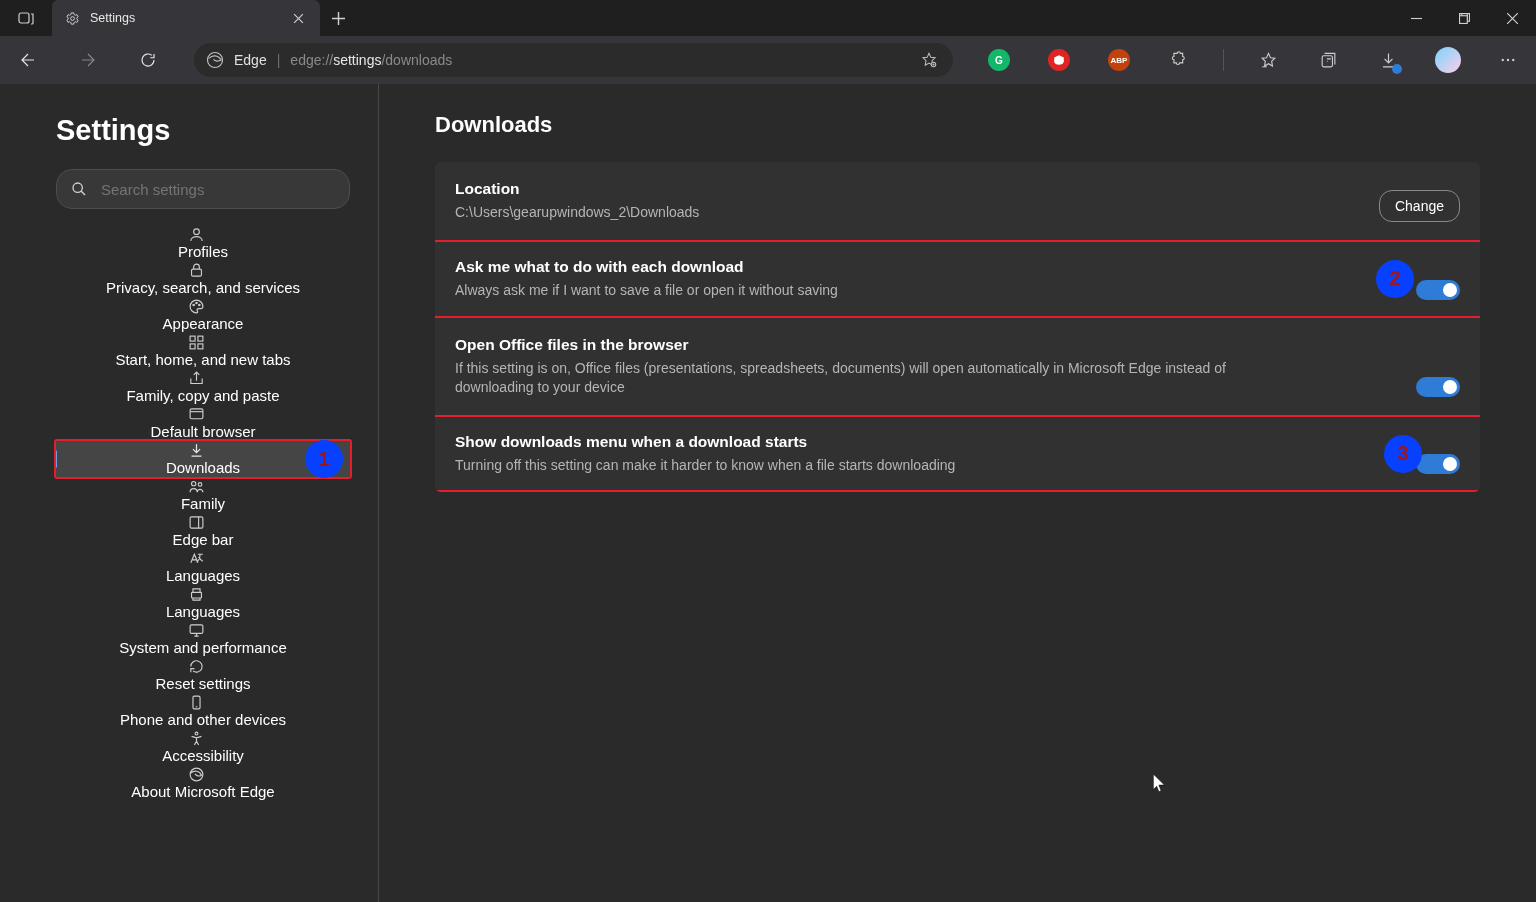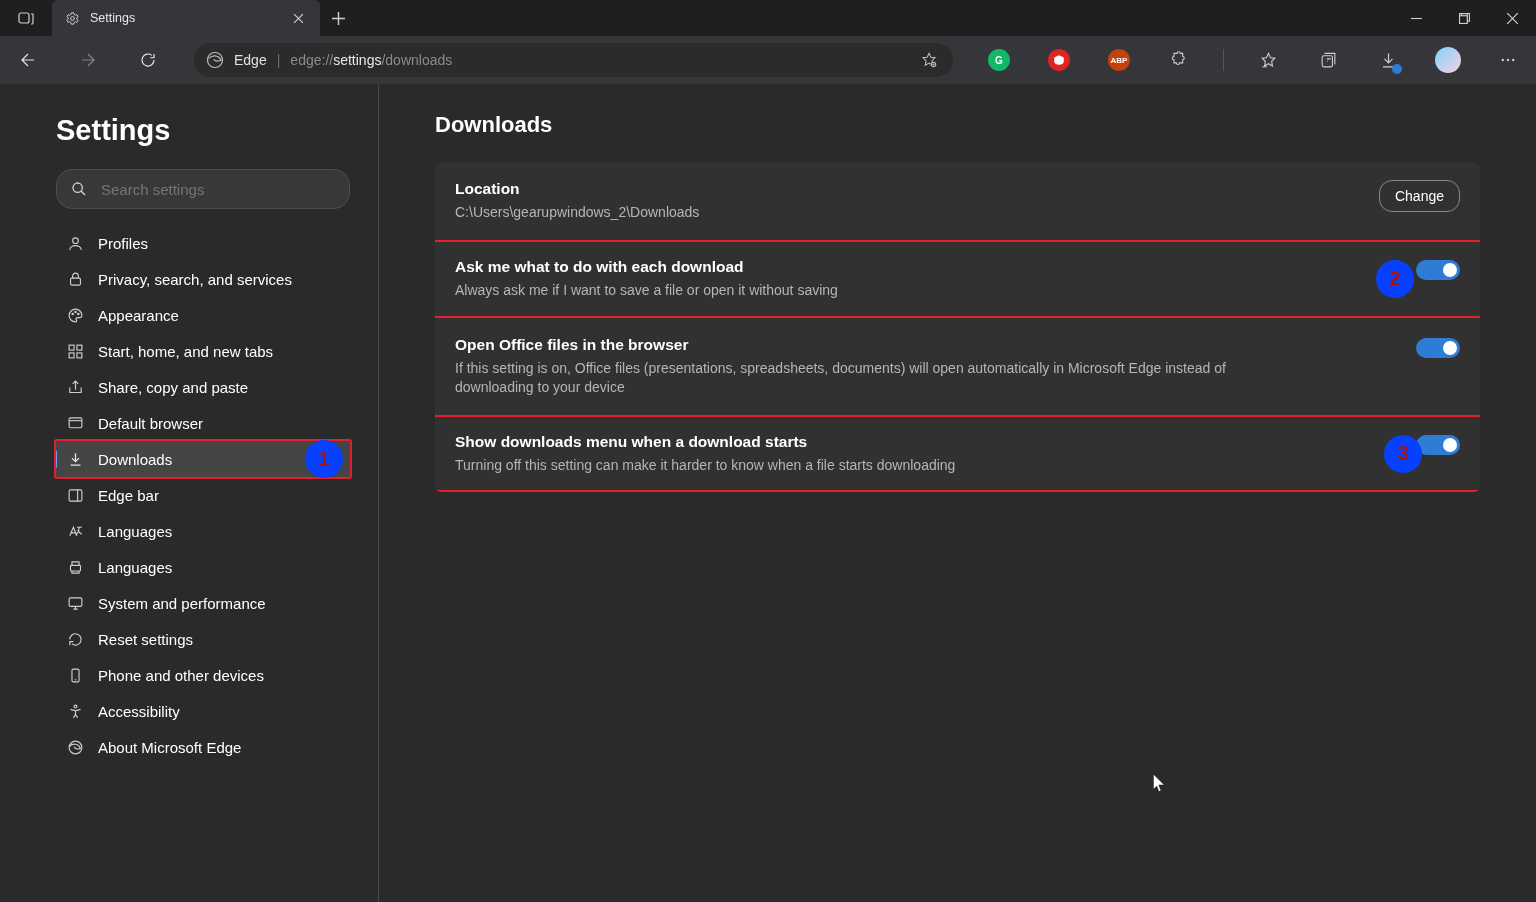--- a/index.html
+++ b/index.html
@@ -44,32 +44,32 @@
   .ext-btn{width:40px;height:40px;display:flex;align-items:center;justify-content:center;border-radius:4px;position:relative;}
   .ext-dot{width:22px;height:22px;border-radius:50%;display:flex;align-items:center;justify-content:center;font-size:10px;font-weight:bold;}
   .divider-v{width:1px;height:22px;background:#555;margin:0 4px;}
   
   .content{display:flex;height:818px;}
   .sidebar{width:379px;border-right:1px solid #474747;padding:30px 28px 20px 56px;overflow:hidden;}
   .sidebar h1{margin:0 0 22px 0;font-size:29px;font-weight:600;}
   .search-box{height:40px;background:#383838;border:1px solid #4d4d4d;border-radius:16px;display:flex;align-items:center;padding:0 14px;margin-bottom:16px;}
   .search-box input{flex:1;background:transparent;border:none;outline:none;color:var(--text);font-size:15px;}
   .nav-list{list-style:none;padding:0;margin:0;}
-  .nav-item{height:36px;display:flex;align-items:center;padding:0 12px;border-radius:4px;font-size:15px;cursor:pointer;position:relative;margin:0 -2px;}
+  .nav-item{height:36px;display:flex;align-items:center;padding:0 12px;border-radius:4px;font-size:15px;cursor:pointer;position:relative;margin:0 -2px;flex-direction:column;}
   .nav-item .ni-icon{width:18px;height:18px;margin-right:14px;display:flex;align-items:center;justify-content:center;}
   .nav-item.active{background:#454545;}
   .nav-item.active::before{content:'';position:absolute;left:0;top:9px;bottom:9px;width:3px;background:#6aa1e8;border-radius:2px;}
   .nav-item-wrap{position:relative;}
   .red-box{position:absolute;border:2.5px solid var(--highlight);border-radius:3px;pointer-events:none;}
   .num-badge{position:absolute;width:38px;height:38px;border-radius:50%;background:var(--badge);display:flex;align-items:center;justify-content:center;font-size:20px;font-weight:800;color:var(--badge-text);}
   
   .main{flex:1;padding:28px 56px;overflow:auto;position:relative;}
   .main h2{margin:0 0 24px 0;font-size:22px;font-weight:600;}
   .settings-panel{background:rgba(255,255,255,.035);border-radius:6px;overflow:hidden;}
-  .setting-row{padding:18px 20px;display:flex;align-items:flex-start;gap:24px;position:relative;}
+  .setting-row{padding:18px 20px;display:flex;align-items:flex-end;gap:24px;position:relative;}
   .setting-text{flex:1;}
   .setting-title{font-size:15.5px;font-weight:600;margin-bottom:5px;}
   .setting-desc{font-size:14px;color:var(--text-muted);line-height:1.35;}
   .change-btn{padding:7px 15px;border:1px solid #888;border-radius:13px;font-size:14px;color:var(--text);background:transparent;cursor:pointer;}
   .toggle{width:44px;height:20px;border-radius:10px;background:var(--toggle-on);position:relative;flex-shrink:0;margin-top:2px;cursor:pointer;}
   .toggle::after{content:'';position:absolute;right:3px;top:3px;width:14px;height:14px;border-radius:50%;background:#fff;}
   .cursor{position:absolute;left:774px;top:690px;pointer-events:none;}
   svg{display:block;}
 </style>
 </head>
@@ -265,21 +265,21 @@
             </svg>
           </span>
         <span>Start, home, and new tabs</span>
       </li>
       <li class="nav-item">
         <span class="ni-icon">
             <svg width="17" height="17" viewBox="0 0 24 24" fill="none" stroke="#cfcfcf" stroke-width="1.6">
               <path d="M4 12v7h16v-7M12 3v12M8 7l4-4 4 4"></path>
             </svg>
           </span>
-        <span>Share, copy and paste</span>
+        <span>Family, copy and paste</span>
       </li>
       <li class="nav-item">
         <span class="ni-icon">
             <svg width="17" height="17" viewBox="0 0 24 24" fill="none" stroke="#cfcfcf" stroke-width="1.6">
               <rect x="3" y="4" width="18" height="14" rx="2"></rect>
               <path d="M3 8h18"></path>
             </svg>
           </span>
         <span>Default browser</span>
       </li>
@@ -291,20 +291,30 @@
               </svg>
             </span>
           <span>Downloads</span>
         </div>
         <div class="red-box" style="left:-2px;top:-2px;right:-2px;bottom:-2px;"></div>
         <div class="num-badge" style="right:7px;top:-1px;">1</div>
       </li>
       <li class="nav-item">
         <span class="ni-icon">
             <svg width="17" height="17" viewBox="0 0 24 24" fill="none" stroke="#cfcfcf" stroke-width="1.6">
+              <circle cx="8" cy="8" r="3"></circle>
+              <circle cx="17" cy="9" r="2.5"></circle>
+              <path d="M3 20c0-3 2-5 5-5s5 2 5 5M13 20c0-2 2-4 4-4s4 2 4 4"></path>
+            </svg>
+          </span>
+        <span>Family</span>
+      </li>
+      <li class="nav-item">
+        <span class="ni-icon">
+            <svg width="17" height="17" viewBox="0 0 24 24" fill="none" stroke="#cfcfcf" stroke-width="1.6">
               <rect x="3" y="4" width="18" height="16" rx="2"></rect>
               <path d="M15 4v16"></path>
             </svg>
           </span>
         <span>Edge bar</span>
       </li>
       <li class="nav-item">
         <span class="ni-icon">
             <svg width="17" height="17" viewBox="0 0 24 24" fill="none" stroke="#cfcfcf" stroke-width="1.6">
               <path d="M4 18l5-12 5 12M6 14h6M14 6h7M17 6c0 5-2 9-5 11M15 10c2 3 4 5 6 6"></path>

